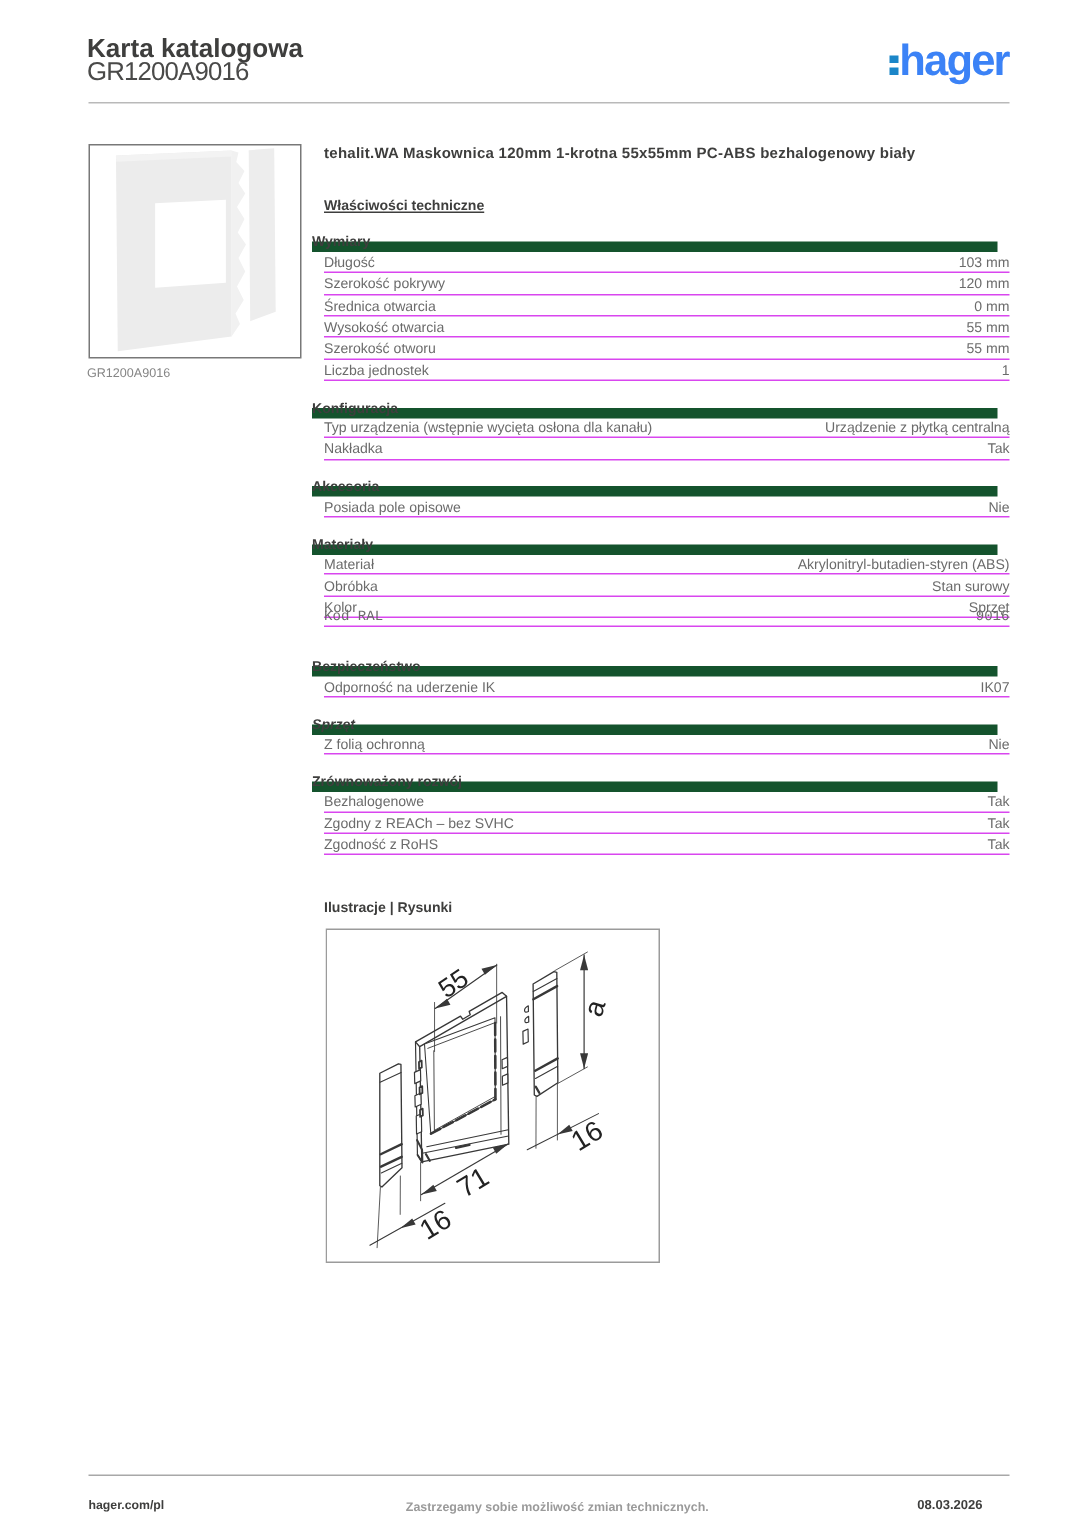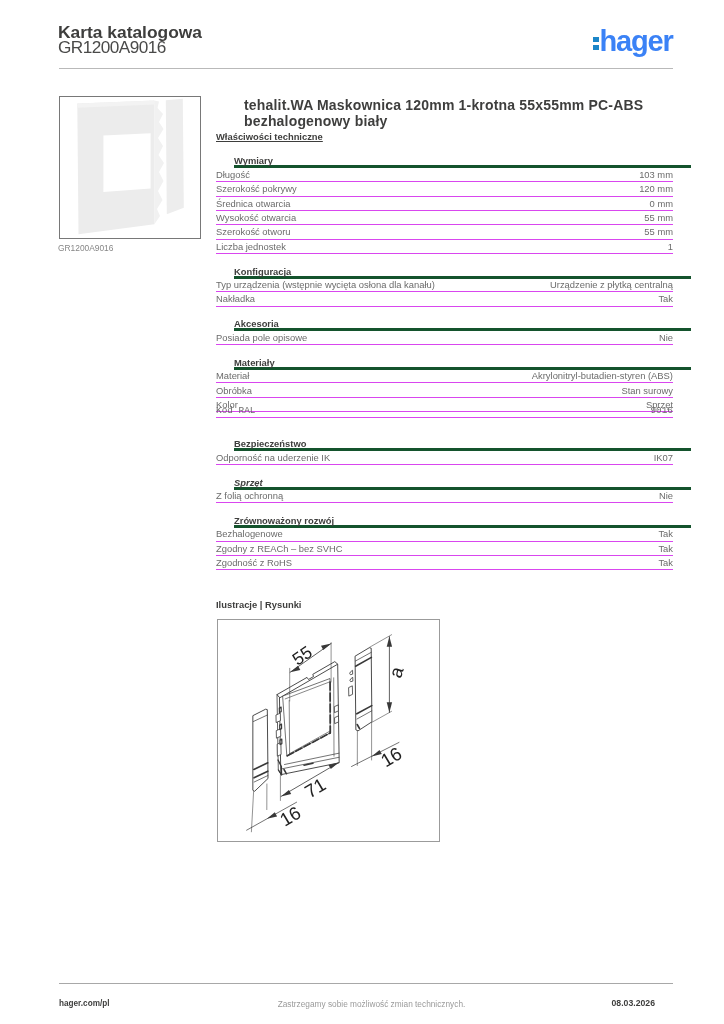--- a/index.html
+++ b/index.html
@@ -1,22 +1,22 @@
 <!DOCTYPE html>
 <html><head>
 <meta charset="utf-8">
 <style>
   html,body{margin:0;padding:0;}
   body{width:724px;height:1024px;position:relative;background:#fff;transform:translateZ(0);
        font-family:"Liberation Sans",sans-serif;overflow:hidden;}
   .abs{position:absolute;}
   .b{font-weight:bold;}
   .hdrline{position:absolute;left:59px;width:614px;height:1px;background:#b9b9b9;}
-  .sech{position:absolute;left:234px;width:457px;height:13px;box-sizing:border-box;
-        border-bottom:3px solid #14532d;font-size:9.4px;font-weight:bold;color:#3e3e3d;
+  .sech{position:absolute;left:208px;width:457px;height:13px;box-sizing:border-box;
+        border-bottom:7px solid #14532d;font-size:9.4px;font-weight:bold;color:#3e3e3d;
         line-height:12.5px;}
   .row{position:absolute;left:216px;width:457px;height:14.4px;box-sizing:border-box;
        border-bottom:1px solid #d946ef;font-size:9.4px;color:#6b6b6b;line-height:14.8px;}
   .row .v{float:right;}
 </style>
 </head>
 <body>
 
 <div class="abs b" style="left:58px;top:21.5px;font-size:17.4px;color:#3e3e3d;">Karta katalogowa</div>
 <div class="abs" style="left:58px;top:36.6px;font-size:17.2px;color:#4a4a49;letter-spacing:-0.55px;">GR1200A9016</div>
@@ -29,21 +29,21 @@
 <svg width="140" height="141" viewBox="0 0 140 141" xmlns="http://www.w3.org/2000/svg">
   <polygon points="17.3,6.6 94.4,3.4 94.4,127.3 18.5,137.2" fill="#ececec"></polygon>
   <path d="M94.4,3.4 L99,4.6 L97.5,11 L103,17 L99,25 L103.5,32 L98,41 L103,49 L98.5,58 L104,66 L99,75 L103.5,84 L98,94 L102.5,103 L97,112 L100,119 L94.4,127.3 Z" fill="#f1f1f1"></path>
   <polygon points="43.4,38.5 90.6,36.2 90.6,91.5 43.4,94.9" fill="#ffffff"></polygon>
   <polygon points="105.8,3.2 122.8,1.8 123.8,110.8 106.8,117.2" fill="#ededed"></polygon>
   <polygon points="17.3,6.6 94.4,3.4 94.6,7.4 17.5,10.8" fill="#f3f3f3"></polygon>
 </svg>
 </div>
 <div class="abs" style="left:58px;top:242.5px;font-size:8.4px;color:#868686;">GR1200A9016</div>
 
-<div class="abs b" style="left:216px;top:97px;font-size:14px;color:#3e3e3d;letter-spacing:0.18px;margin-left:28px;">tehalit.WA Maskownica 120mm 1-krotna 55x55mm PC-ABS bezhalogenowy biały</div>
+<div class="abs b" style="left:216px;top:97px;font-size:10px;color:#3e3e3d;letter-spacing:0.18px;">tehalit.WA Maskownica 120mm 1-krotna 55x55mm PC-ABS bezhalogenowy biały</div>
 <div class="abs b" style="left:216px;top:130.5px;font-size:9.4px;color:#3e3e3d;text-decoration:underline;">Właściwości techniczne</div>
 
 <div class="sech" style="top:155.3px;">Wymiary</div>
 <div class="row" style="top:167.8px;">Długość<span class="v">103 mm</span></div>
 <div class="row" style="top:182.2px;">Szerokość pokrywy<span class="v">120 mm</span></div>
 <div class="row" style="top:196.6px;">Średnica otwarcia<span class="v">0 mm</span></div>
 <div class="row" style="top:211px;">Wysokość otwarcia<span class="v">55 mm</span></div>
 <div class="row" style="top:225.4px;">Szerokość otworu<span class="v">55 mm</span></div>
 <div class="row" style="top:239.8px;">Liczba jednostek<span class="v">1</span></div>
 
@@ -156,14 +156,14 @@
   <text transform="translate(75.5,201.7) rotate(-31)" fill="#222" stroke="none" font-size="18.5" text-anchor="middle" font-family="Liberation Sans">16</text>
 
   <path d="M133.5,146.5 L181,122.4" stroke-width="0.7"></path>
   <polygon points="153.6,136.4 163.8,134 161.5,129.9" fill="#383838" stroke="none"></polygon>
   <text transform="translate(176.5,142.5) rotate(-31)" fill="#222" stroke="none" font-size="18.5" text-anchor="middle" font-family="Liberation Sans">16</text>
 </svg>
 </div>
 
 <div class="hdrline" style="top:983px;background:#a8a8a8;"></div>
 <div class="abs b" style="left:59px;top:998.5px;font-size:8.2px;color:#3e3e3d;">hager.com/pl</div>
-<div class="abs" style="left:59px;top:998.5px;width:614px;text-align:center;text-indent:11px;font-size:8.3px;color:#9a9a9a;">Zastrzegamy sobie możliwość zmian technicznych.</div>
+<div class="abs" style="left:59px;top:998.5px;width:614px;text-align:center;text-indent:11px;font-size:8.3px;color:#9a9a9a;font-weight:bold;">Zastrzegamy sobie możliwość zmian technicznych.</div>
 <div class="abs b" style="left:59px;top:998px;width:596px;text-align:right;font-size:8.7px;color:#3e3e3d;">08.03.2026</div>
 
 </body></html>

